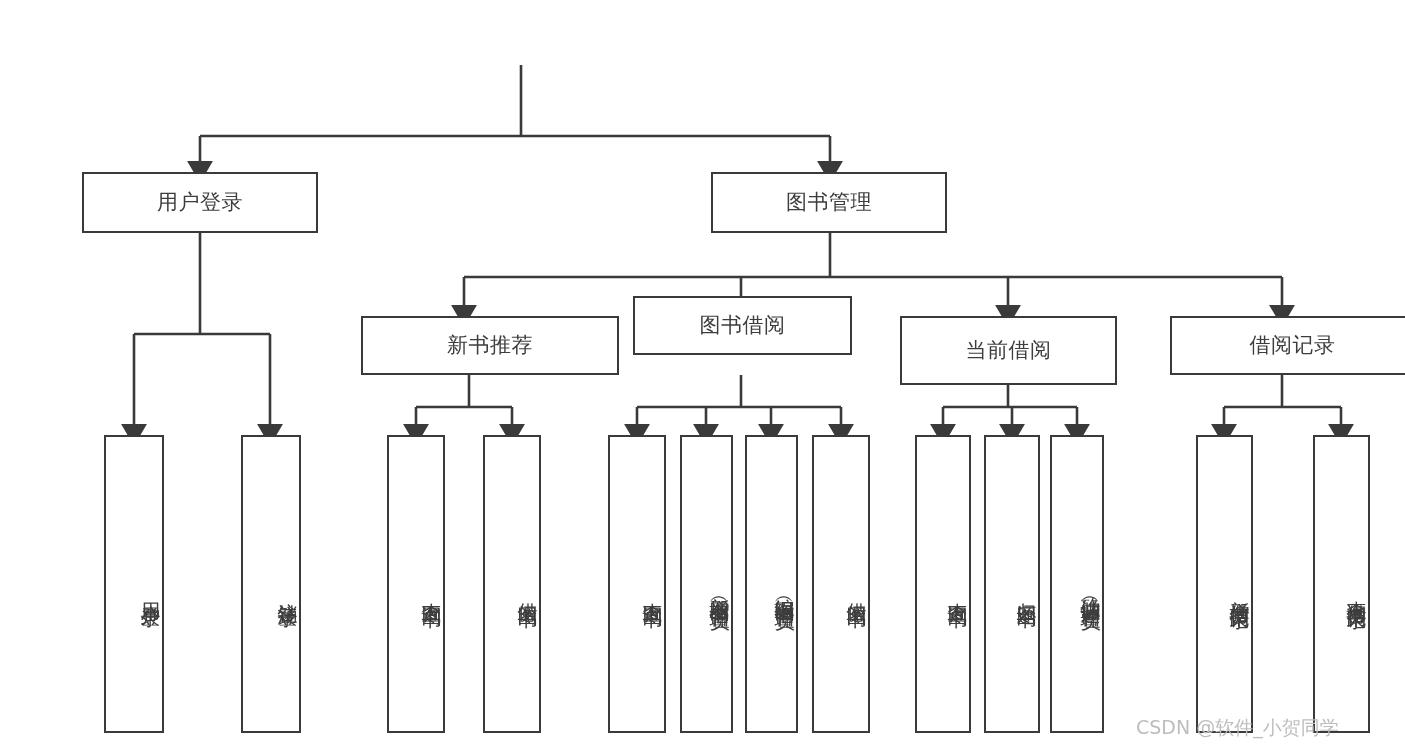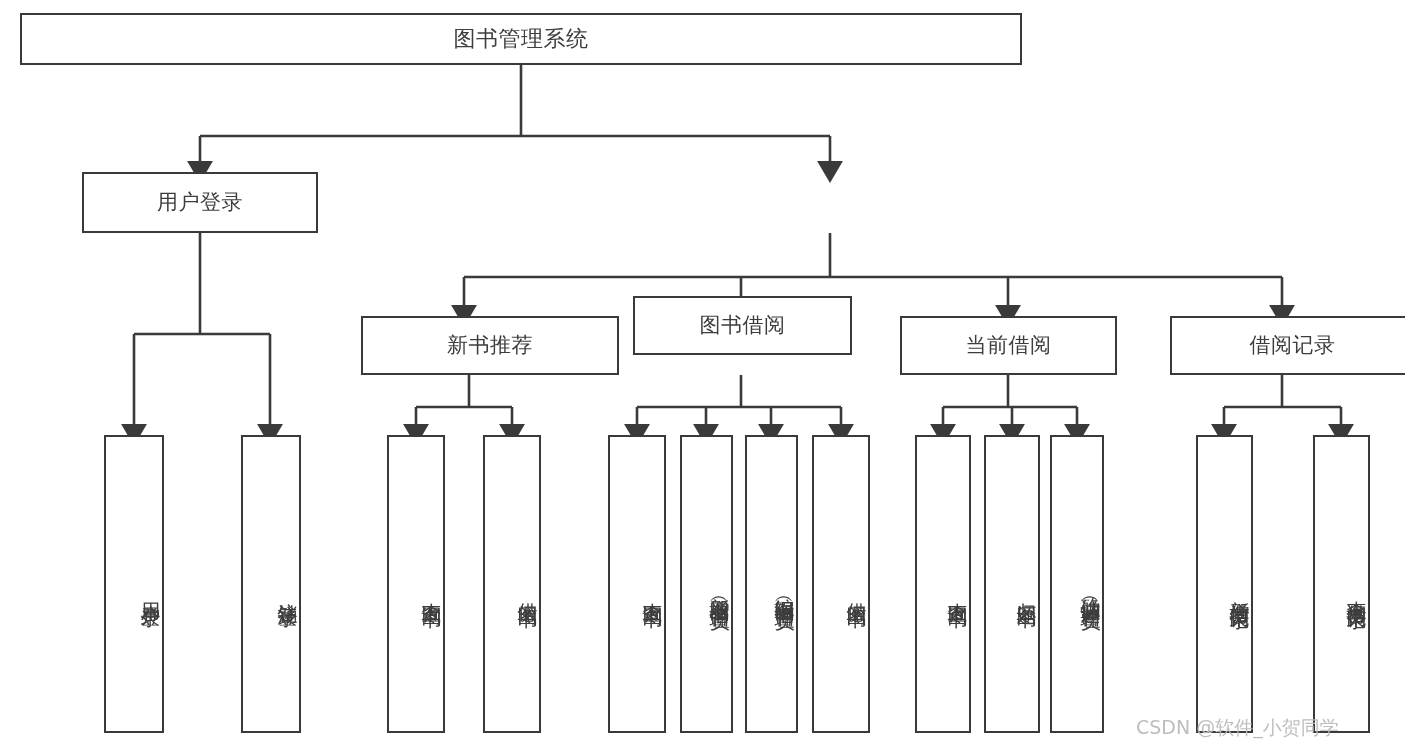--- a/index.html
+++ b/index.html
@@ -107,27 +107,27 @@
       <path d="M1012,407 L1012,427" marker-end="url(#arrow)"></path>
       <path d="M1077,407 L1077,427" marker-end="url(#arrow)"></path>
 
       <path d="M1282,375 L1282,407"></path>
       <path d="M1224,407 L1341,407"></path>
       <path d="M1224,407 L1224,427" marker-end="url(#arrow)"></path>
       <path d="M1341,407 L1341,427" marker-end="url(#arrow)"></path>
     </g>
   </svg>
 
-  <div class="node root" style="left: 20px; top: 13px; width: 1002px; height: 52px;">图书管理系统</div>
 
   <div class="node" style="left: 82px; top: 172px; width: 236px; height: 61px;">用户登录</div>
+  <div class="node" style="left: 711px; top: 172px; width: 236px; height: 61px;">图书管理</div>
 
   <div class="node" style="left: 361px; top: 316px; width: 258px; height: 59px;">新书推荐</div>
   <div class="node" style="left: 633px; top: 296px; width: 219px; height: 59px;">图书借阅</div>
-  <div class="node" style="left: 900px; top: 316px; width: 217px; height: 59px;">当前借阅</div>
+  <div class="node" style="left: 900px; top: 316px; width: 217px; height: 69px;">当前借阅</div>
   <div class="node" style="left: 1170px; top: 316px; width: 245px; height: 59px;">借阅记录</div>
 
   <div class="node vertical" style="left: 104px; top: 435px; width: 60px; height: 298px;">用户登录</div>
   <div class="node vertical" style="left: 241px; top: 435px; width: 60px; height: 298px;">注销登录</div>
   <div class="node vertical" style="left: 387px; top: 435px; width: 58px; height: 298px;">查询图书</div>
   <div class="node vertical" style="left: 483px; top: 435px; width: 58px; height: 298px;">借阅图书</div>
   <div class="node vertical" style="left: 608px; top: 435px; width: 58px; height: 298px;">查询图书</div>
   <div class="node vertical" style="left: 680px; top: 435px; width: 53px; height: 298px;">新增图书（管理员）</div>
   <div class="node vertical" style="left: 745px; top: 435px; width: 53px; height: 298px;">编辑图书（管理员）</div>
   <div class="node vertical" style="left: 812px; top: 435px; width: 58px; height: 298px;">借阅图书</div>

